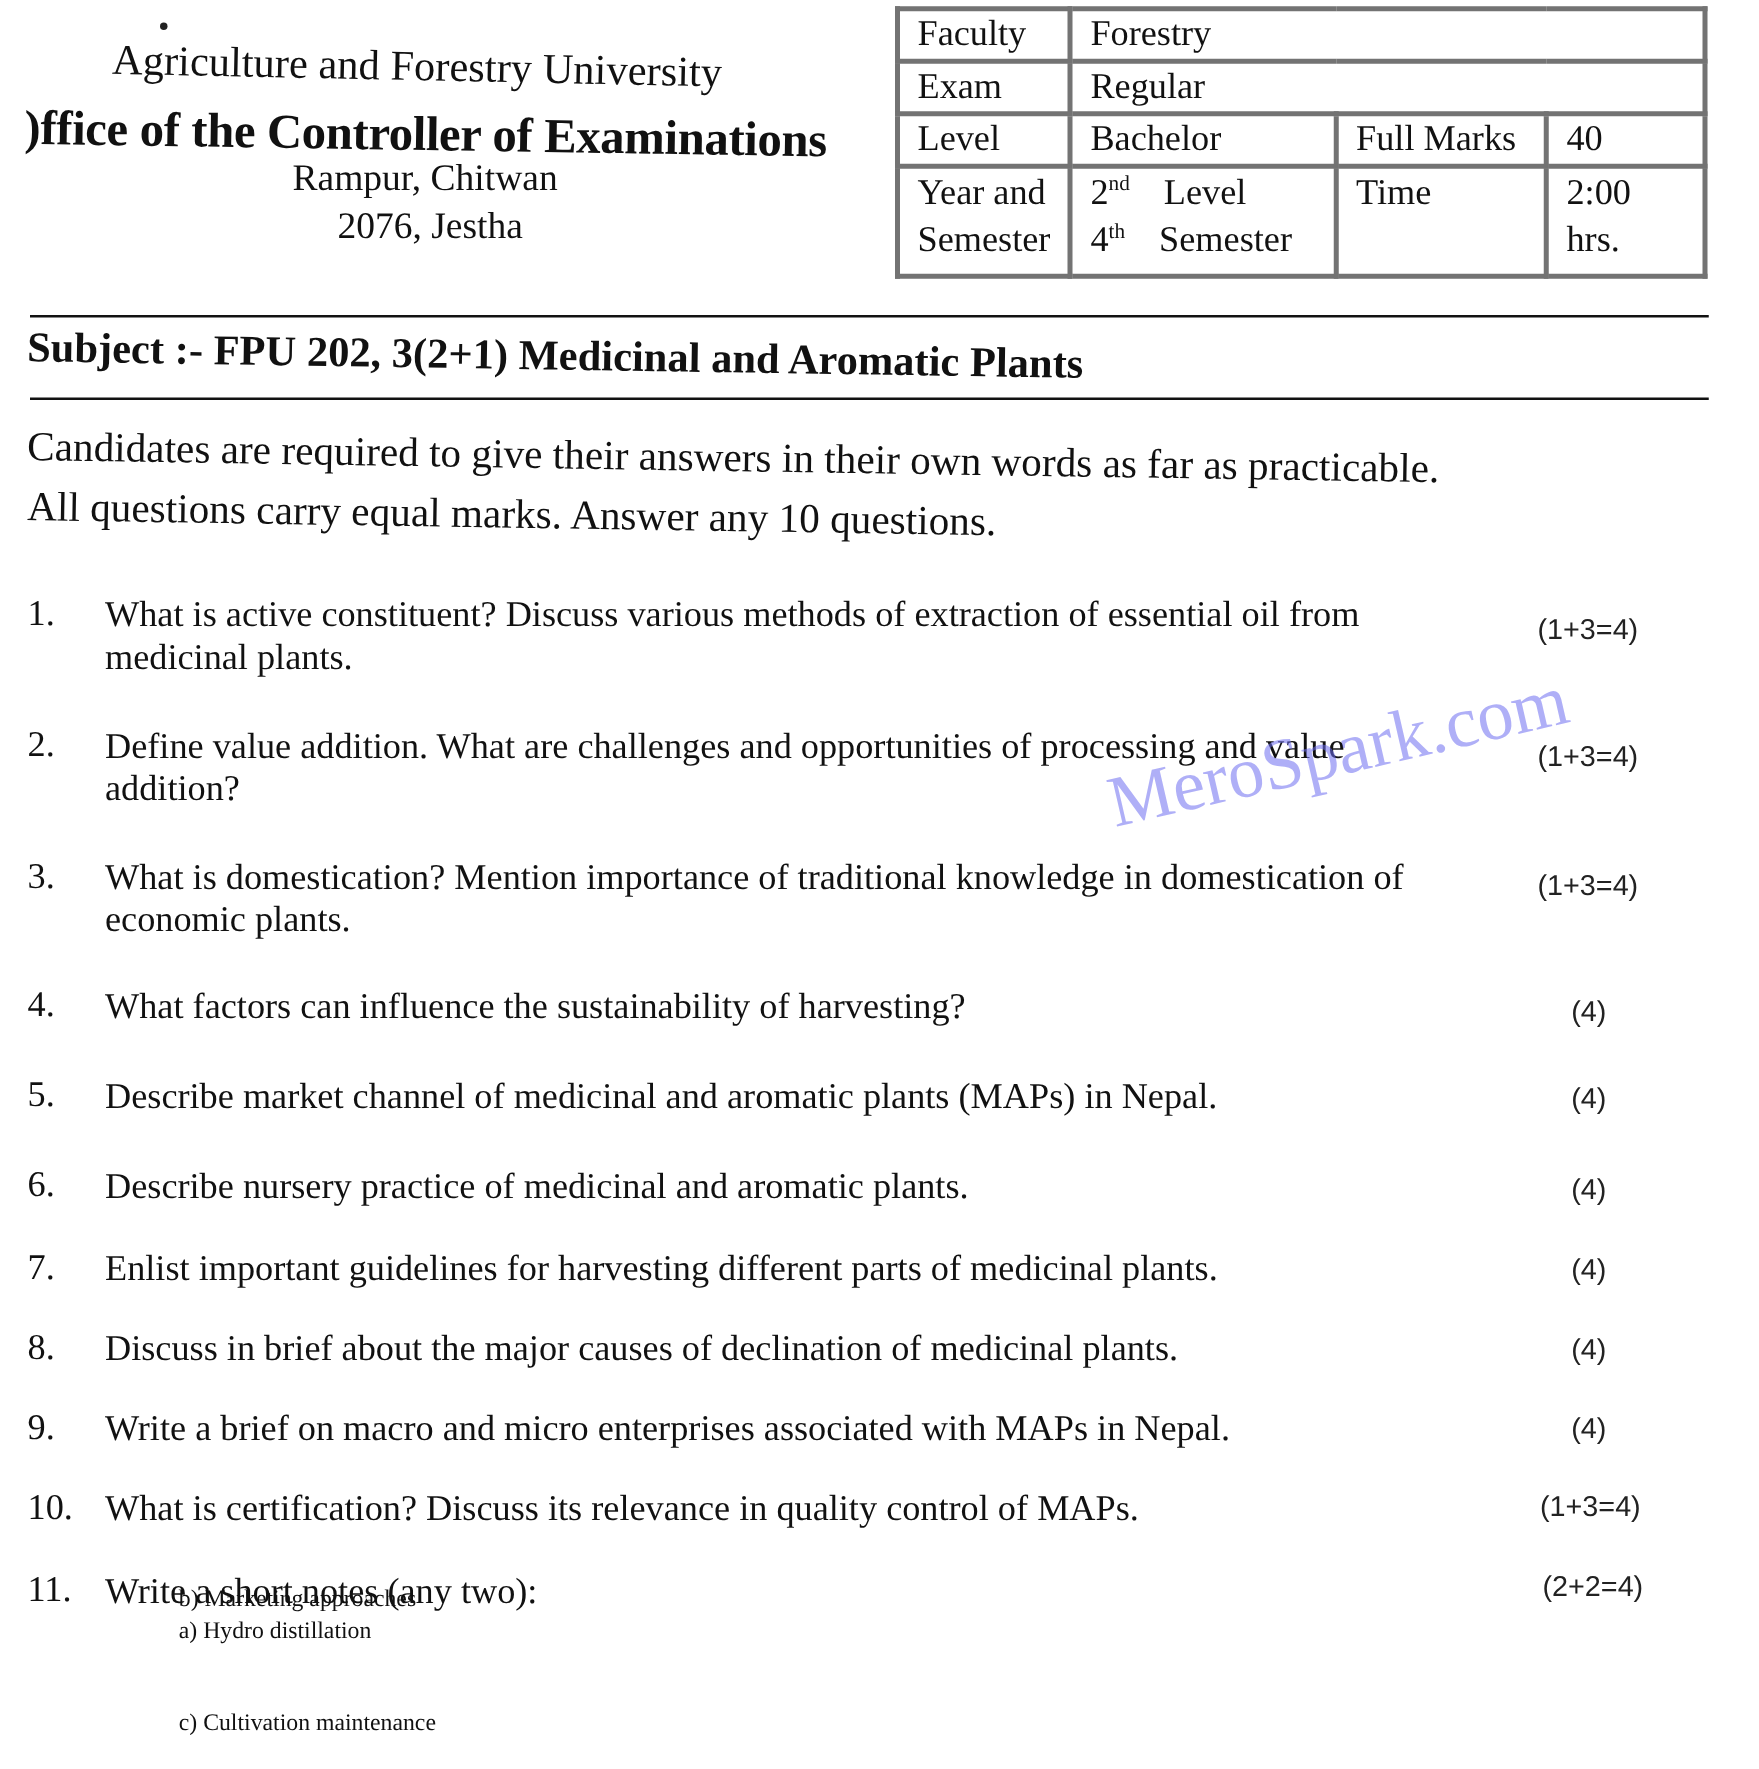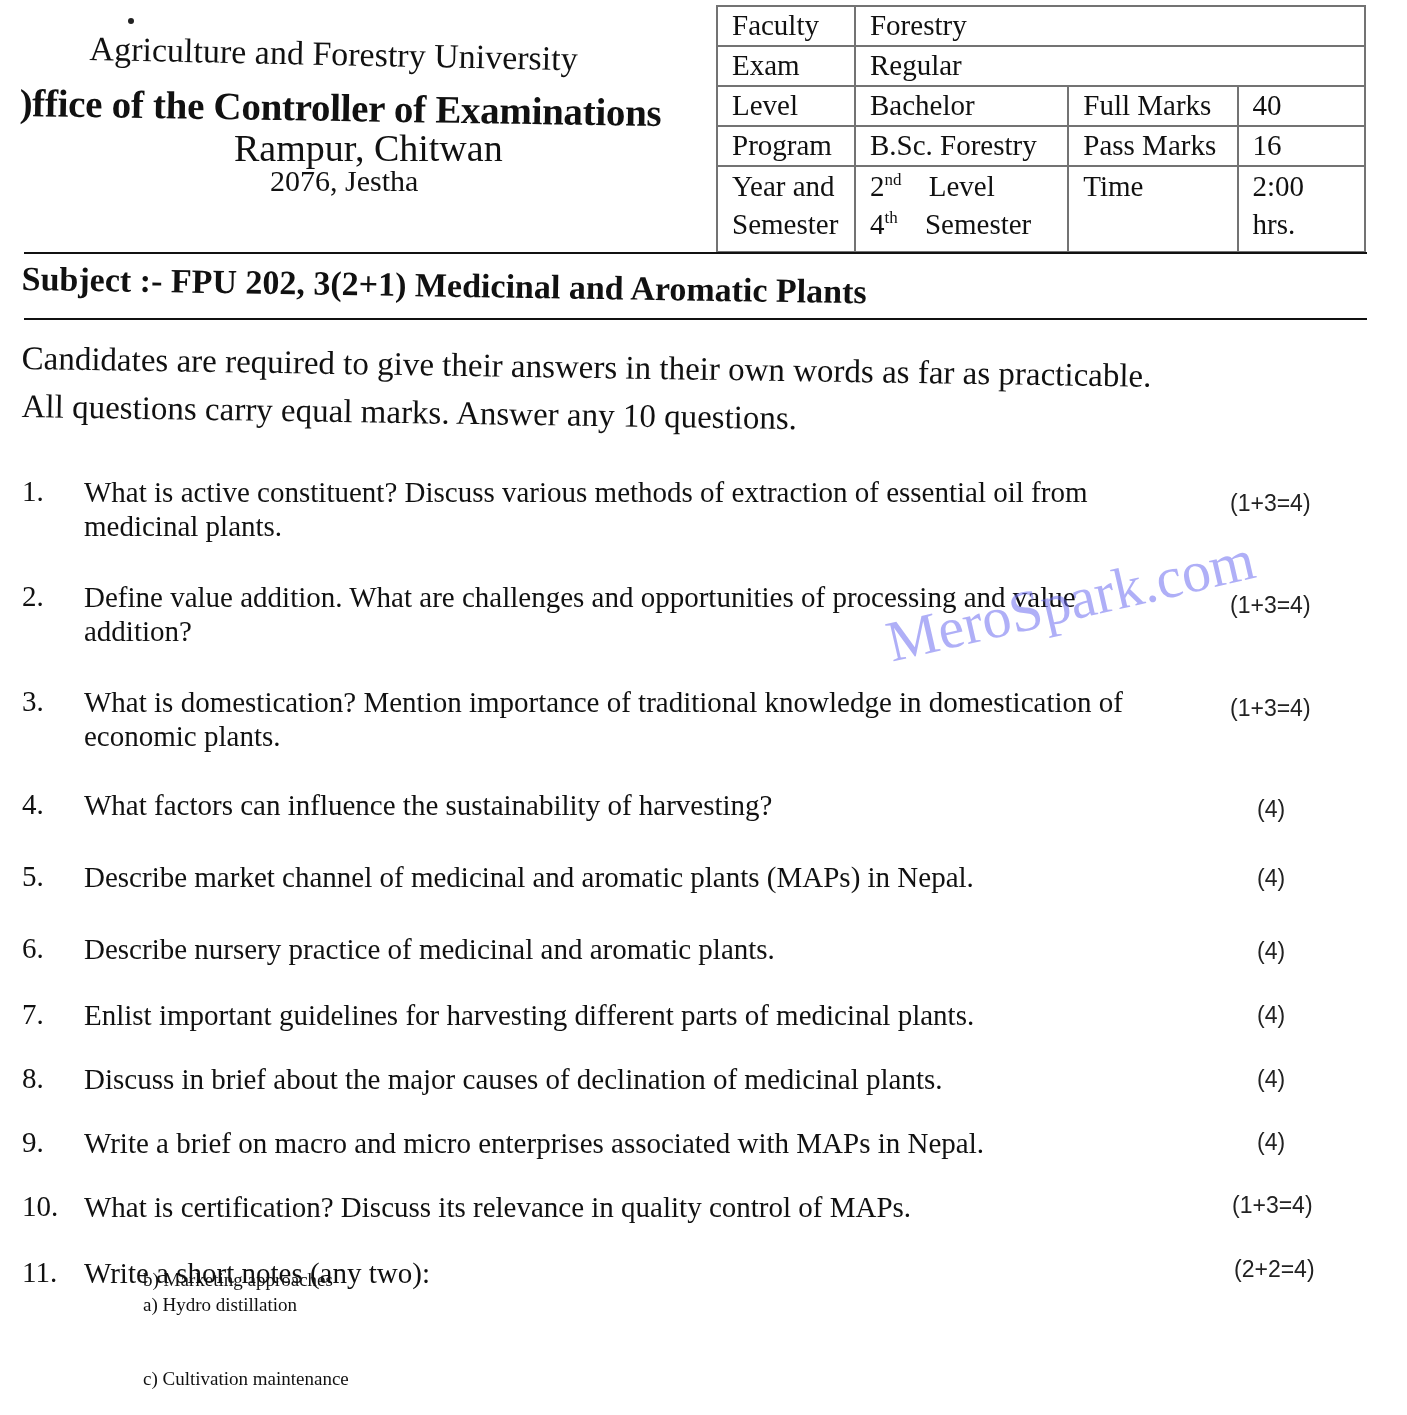--- a/index.html
+++ b/index.html
@@ -4,31 +4,31 @@
 <style>
   html, body { margin: 0; padding: 0; background: #ffffff; }
   body {
     width: 1407px; height: 1415px; position: relative; overflow: hidden;
     font-family: "Liberation Serif", "DejaVu Serif", serif; color: #111;
   }
   .abs { position: absolute; }
   
   .uni { left: 90px; top: 30px; font-size: 34px; transform: rotate(1.2deg); transform-origin: left top; }
   .office { left: 20px; top: 80px; font-size: 39px; font-weight: bold; transform: rotate(0.9deg); transform-origin: left top; letter-spacing: -0.3px; }
-  .addr { left: 234px; top: 126px; font-size: 38px; }
+  .addr { left: 234px; top: 126px; font-size: 30px; }
   .date { left: 270px; top: 164px; font-size: 30px; }
   .smudge { left: 128px; top: 18px; width: 6px; height: 6px; background: #222; border-radius: 50%; }
 
   
   table.info {
     position: absolute; left: 716px; top: 5px; width: 650px;
     border-collapse: collapse; font-size: 29px;
   }
   table.info td {
-    border: 2px solid #737373; padding: 0 14px; height: 38px; vertical-align: top;
+    border: 4px solid #737373; padding: 0 14px; height: 38px; vertical-align: top;
     line-height: 36px;
   }
   table.info td.c { text-align: left; }
   table.info td.tall { height: 84px; line-height: 38px; }
   sup { font-size: 17px; line-height: 0; }
   .spaced { display: inline-block; margin-left: 20px; }
 
   
   .rule { left: 24px; height: 2px; background: #111; width: 1343px; }
   .subject { left: 22px; top: 260px; font-size: 34px; font-weight: bold; transform: rotate(0.9deg); transform-origin: left top; }
@@ -74,26 +74,20 @@
   </tr>
   <tr>
     <td>Exam</td>
     <td colspan="3" class="c">Regular</td>
   </tr>
   <tr>
     <td>Level</td>
     <td>Bachelor</td>
     <td>Full Marks</td>
     <td class="c">40</td>
-  </tr>
-  <tr>
-    <td>Program</td>
-    <td>B.Sc. Forestry</td>
-    <td>Pass Marks</td>
-    <td class="c">16</td>
   </tr>
   <tr>
     <td class="tall">
       <span>Year and</span><br>
       <span>Semester</span>
     </td>
     <td class="tall">
       <span>2</span><sup>nd</sup>
       <span class="spaced">Level</span><br>
       <span>4</span><sup>th</sup>

